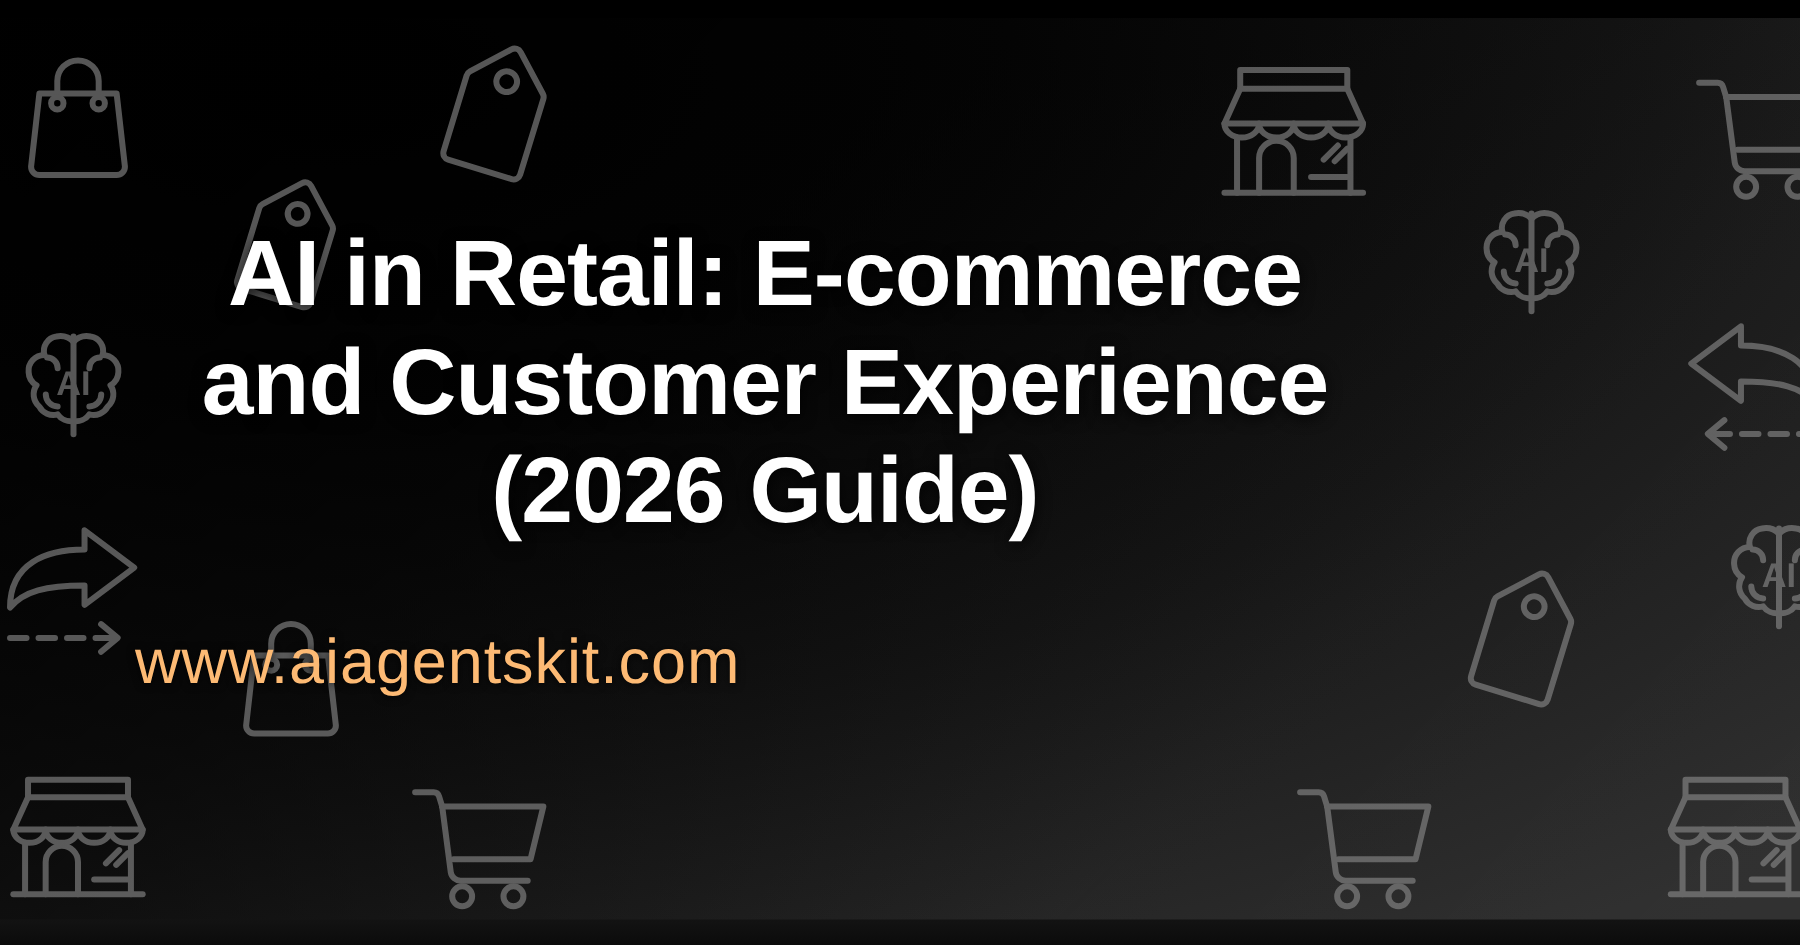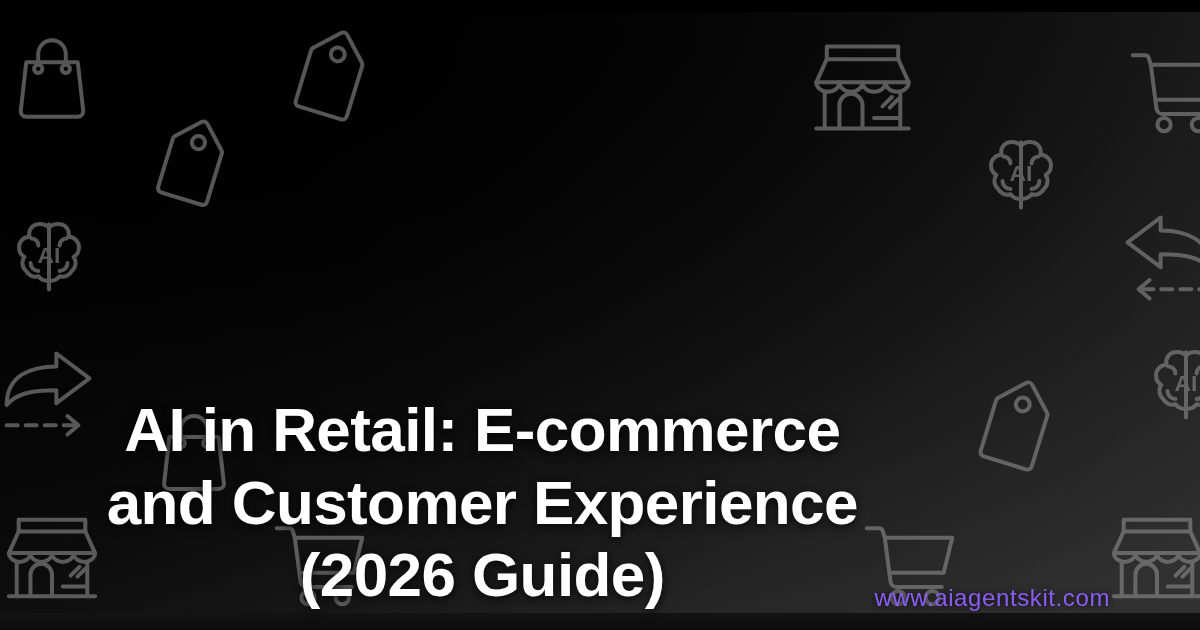--- a/index.html
+++ b/index.html
@@ -51,44 +51,44 @@
   .ai-label {
     font-family:"Liberation Sans", sans-serif;
     font-weight:700;
     fill:currentColor;
     stroke:none;
   }
 
   
   .content {
     position:absolute; inset:0;
-    display:flex; 
-    align-items:flex-end; justify-content:center;
+    display:flex; flex-direction:column;
+    align-items:flex-start; justify-content:center;
     padding:0 90px 18px 90px;
   }
 
   .title {
     font-family:"Liberation Sans", sans-serif;
     font-weight:700;
     font-size:62px;
     line-height:1.17;
     letter-spacing:-0.6px;
     color:#ffffff;
     text-align:center;
     max-width:840px;
     text-shadow:0 2px 10px rgba(0,0,0,0.85);
   }
 
   .url {
     margin-top:52px;
     font-family:"Liberation Sans", sans-serif;
     font-weight:400;
-    font-size:24px;
+    font-size:42px;
     letter-spacing:0.6px;
-    color:#8b5cf6;
+    color:#fdba74;
     text-align:center;
     text-shadow:0 1px 6px rgba(0,0,0,0.8);
   }
 </style>
 </head>
 <body>
 
 <div id="og-card">
 
   <div class="bg-gradient"></div>

